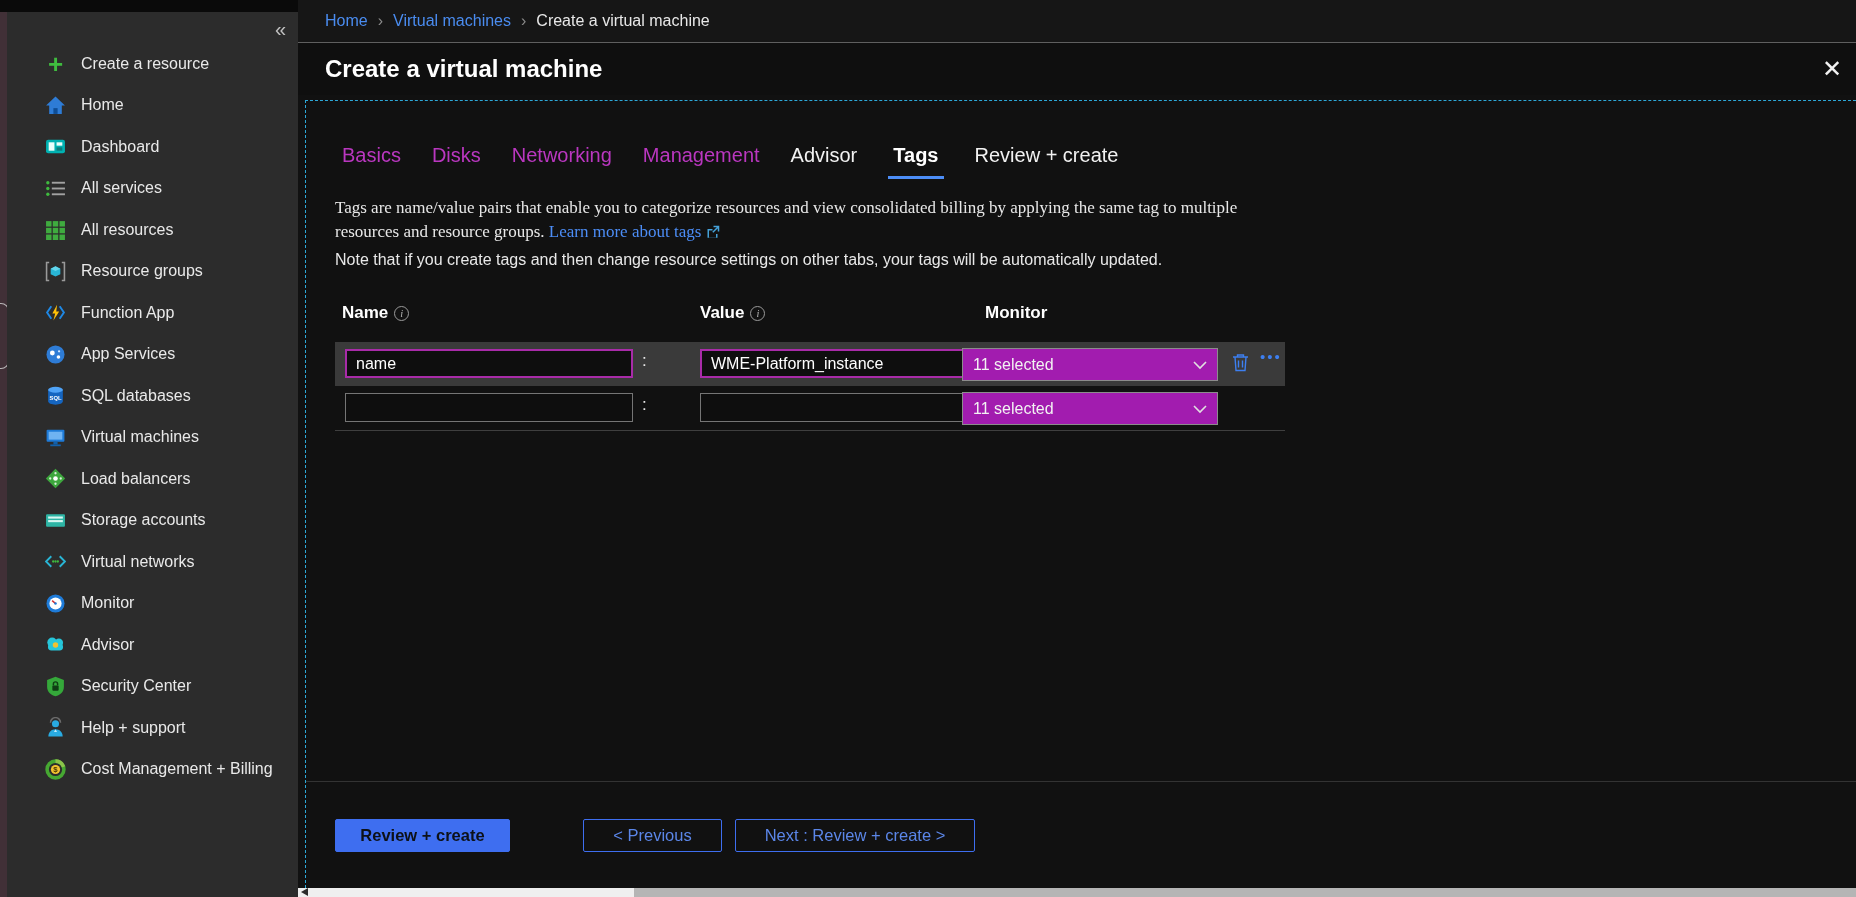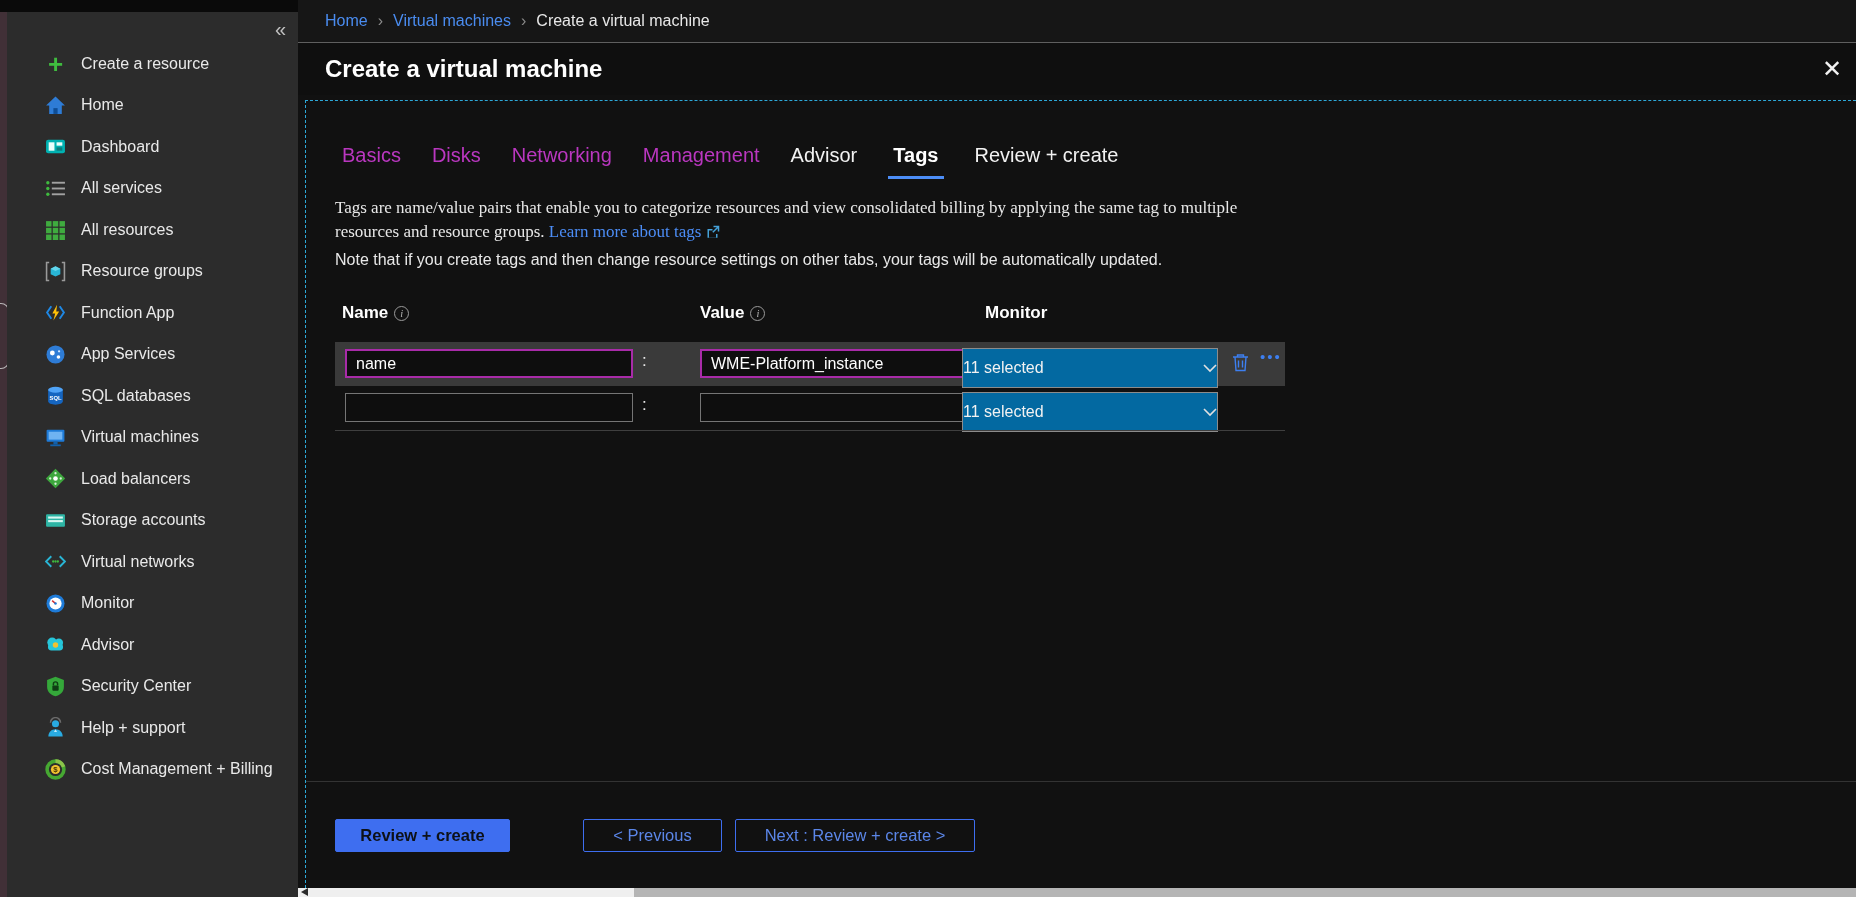--- a/index.html
+++ b/index.html
@@ -60,22 +60,22 @@
   .row1 { top:342px; height:44px; background:#3a3a3a; }
   .row2 { top:388px; height:40px; }
   .tag-input { position:absolute; height:29px; background:#0e0e0e; color:#ffffff; font-size:16px;
     padding:0 9px; font-family:"Liberation Sans", sans-serif; outline:none; }
   .row1 .tag-input { border:2px solid #a82ba8; top:7px; }
   .row2 .tag-input { border:1px solid #757575; top:5px; }
   .in-name  { left:10px;  width:288px; }
   .in-value { left:325px; width:294px;margin-left:40px; }
   .colon { position:absolute; left:307px; top:9px; color:#e8e8e8; font-size:17px; }
   .row2 .colon { top:7px; }
-  .dropdown { position:absolute; left:627px; top:6px; width:256px; height:40px; background:#0369a1;
-    border:1px solid #8c8c8c; display:flex; align-items:center; padding:0 0; cursor:pointer; }
+  .dropdown { position:absolute; left:627px; top:6px; width:256px; height:33px; background:#a21caf;
+    border:1px solid #8c8c8c; display:flex; align-items:center; padding:0 10px; cursor:pointer; }
   .row2 .dropdown { top:4px; }
   .dropdown .dd-label { flex:1; font-size:16px; color:#f2f2f2; }
   .dd-chevron { color:#e0e0e0; }
   .row-trash { position:absolute; left:897px; top:11px; cursor:pointer; }
   .row-dots  { position:absolute; left:925px; top:6px; color:#3d7ff0; font-size:15px; letter-spacing:2px; cursor:pointer; }
   .table-rule { position:absolute; left:37px; top:430px; width:950px; height:1px; background:#3f3f3f; z-index:3; }
   
   .footer-rule { position:absolute; left:8px; top:781px; width:1550px; height:1px; background:#333333; z-index:3; }
   .btn { position:absolute; top:819px; height:33px; font-size:16.5px; display:flex; align-items:center;
     justify-content:center; cursor:pointer; z-index:3; font-family:"Liberation Sans", sans-serif; }

